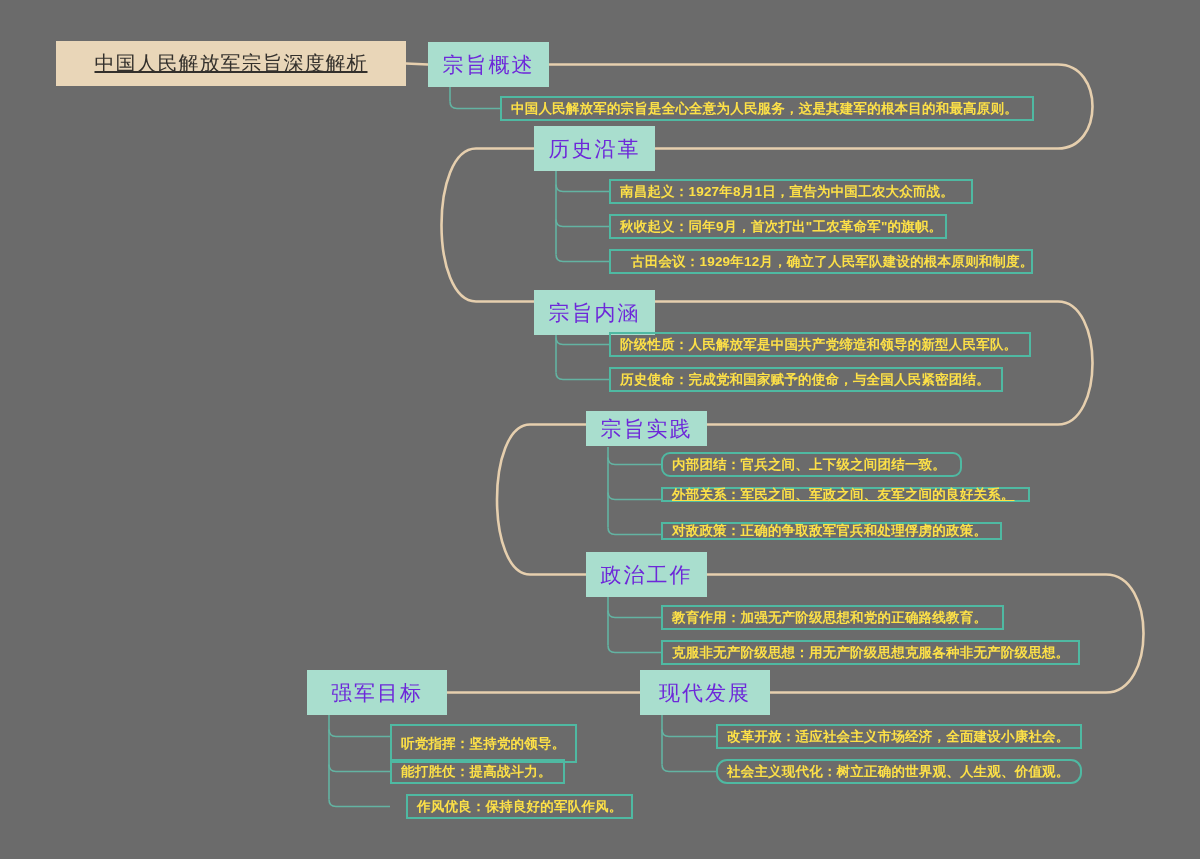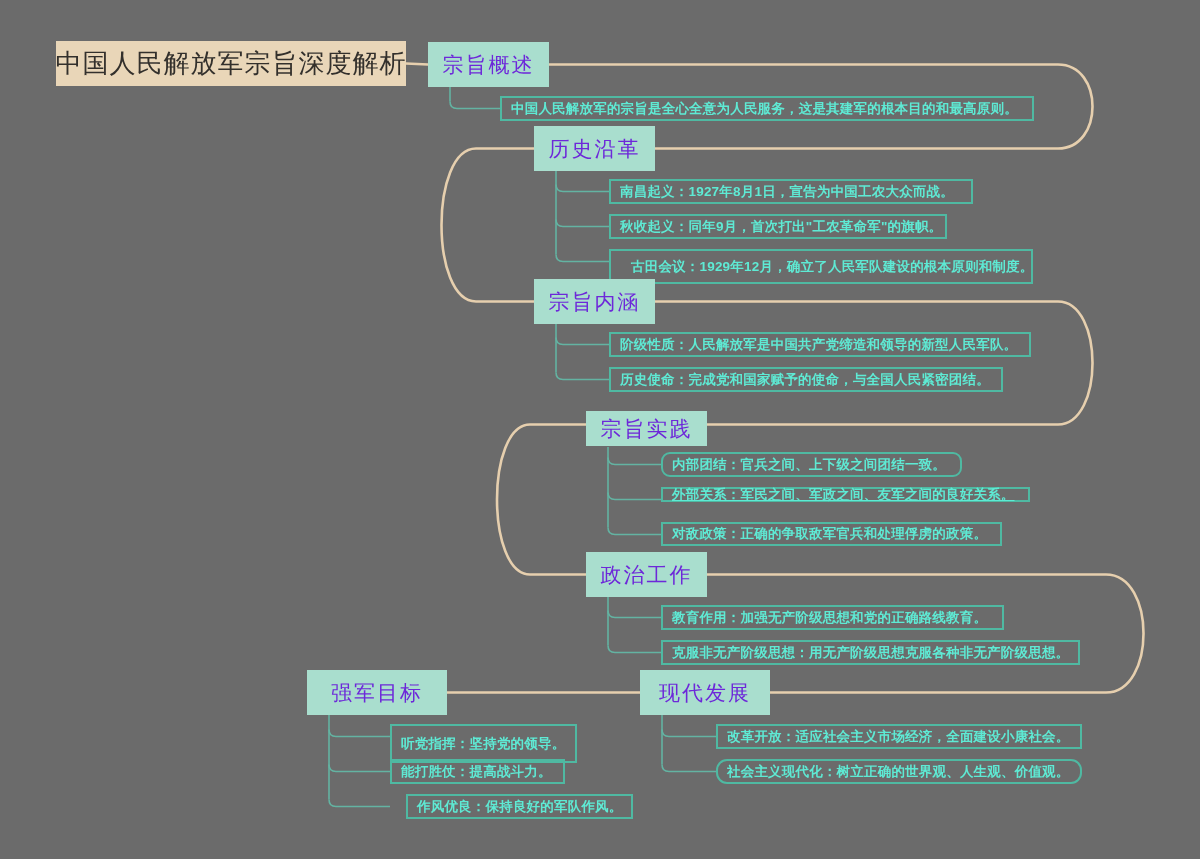--- a/index.html
+++ b/index.html
@@ -33,37 +33,38 @@
     position: absolute;
     z-index: 3;
     box-sizing: border-box;
     white-space: nowrap;
     display: flex;
     align-items: center;
   }
   .root {
     background: #e9d6b8;
     color: #33302c;
-    font-size: 26px;
+    font-size: 20px;
     padding: 4px 18px;
     justify-content: center;
     letter-spacing: 1px;
+    text-decoration: underline;
   }
   .branch {
     background: #a9dece;
     color: #6d28d9;
     font-size: 21px;
     padding: 0 16px;
     justify-content: center;
     letter-spacing: 2px;
   }
   .leaf {
     background: transparent;
     border: 2px solid #4fb9a2;
-    color: #5eead4;
+    color: #fde047;
     font-size: 13.5px;
     font-weight: bold;
     padding: 0 9px;
     justify-content: flex-start;
     letter-spacing: 0.2px;
   }
 </style>
 </head>
 <body>
 
@@ -112,42 +113,42 @@
       </div>
       <div class="node branch" style="left: 534px; top: 126px; width: 121px; height: 45px;">
         <span>历史沿革</span>
       </div>
       <div class="node leaf" style="left: 609px; top: 179px; width: 364px; height: 25px;">
         <span>南昌起义：1927年8月1日，宣告为中国工农大众而战。</span>
       </div>
       <div class="node leaf" style="left: 609px; top: 214px; width: 338px; height: 25px;">
         <span>秋收起义：同年9月，首次打出"工农革命军"的旗帜。</span>
       </div>
-      <div class="node leaf" style="left: 609px; top: 249px; width: 424px; height: 35px; padding-left: 20px;">
+      <div class="node leaf" style="left: 609px; top: 249px; width: 424px; height: 25px; padding-left: 20px;">
         <span>古田会议：1929年12月，确立了人民军队建设的根本原则和制度。</span>
       </div>
-      <div class="node branch" style="left: 534px; top: 279px; width: 121px; height: 45px;">
+      <div class="node branch" style="left: 534px; top: 290px; width: 121px; height: 45px;">
         <span>宗旨内涵</span>
       </div>
       <div class="node leaf" style="left: 609px; top: 332px; width: 422px; height: 25px;">
         <span>阶级性质：人民解放军是中国共产党缔造和领导的新型人民军队。</span>
       </div>
       <div class="node leaf" style="left: 609px; top: 367px; width: 394px; height: 25px;">
         <span>历史使命：完成党和国家赋予的使命，与全国人民紧密团结。</span>
       </div>
       <div class="node branch" style="left: 586px; top: 402px; width: 121px; height: 35px; margin-top: 9px;">
         <span>宗旨实践</span>
       </div>
       <div class="node leaf" style="left: 661px; top: 452px; width: 301px; height: 25px; border-radius: 9px;">
         <span>内部团结：官兵之间、上下级之间团结一致。</span>
       </div>
       <div class="node leaf" style="left: 661px; top: 487px; width: 369px; height: 15px; text-decoration: underline;">
         <span>外部关系：军民之间、军政之间、友军之间的良好关系。</span>
       </div>
-      <div class="node leaf" style="left: 661px; top: 522px; width: 341px; height: 24px;">
+      <div class="node leaf" style="left: 661px; top: 522px; width: 341px; height: 18px;">
         <span>对敌政策：正确的争取敌军官兵和处理俘虏的政策。</span>
       </div>
       <div class="node branch" style="left: 586px; top: 552px; width: 121px; height: 45px;">
         <span>政治工作</span>
       </div>
       <div class="node leaf" style="left: 661px; top: 605px; width: 343px; height: 25px;">
         <span>教育作用：加强无产阶级思想和党的正确路线教育。</span>
       </div>
       <div class="node leaf" style="left: 661px; top: 640px; width: 419px; height: 25px;">
         <span>克服非无产阶级思想：用无产阶级思想克服各种非无产阶级思想。</span>

